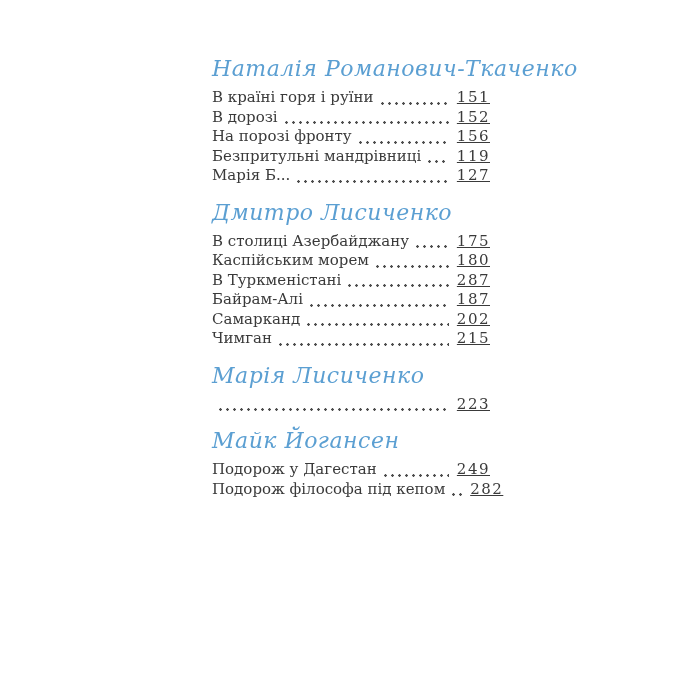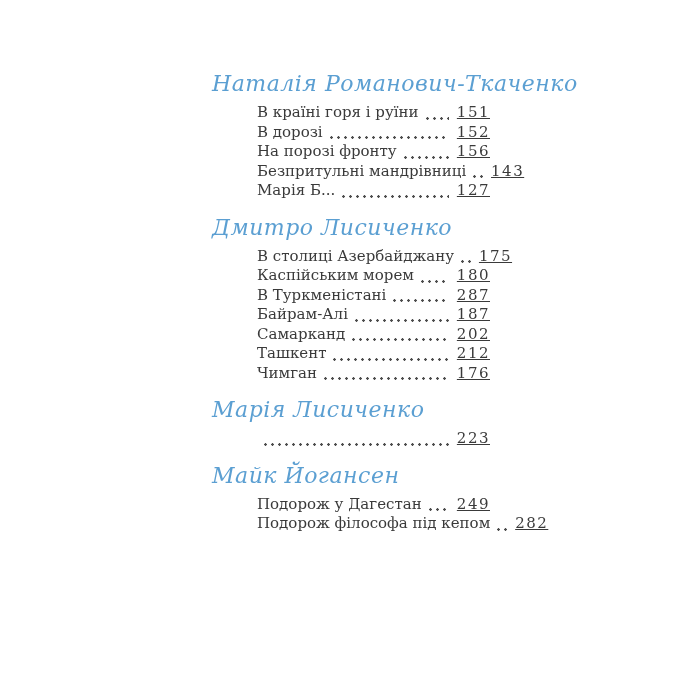--- a/index.html
+++ b/index.html
@@ -11,21 +11,21 @@
     width: 700px;
     height: 700px;
     overflow: hidden;
     font-family: "DejaVu Serif", "Liberation Serif", serif;
     color: var(--text-color, #3a3a3a);
     position: relative;
   }
   .toc {
     position: absolute;
     left: 212px;
-    top: 69px;
+    top: 54px;
     width: 278px;
   }
   .toc-section + .toc-section {
     margin-top: 12px;
   }
   .author {
     font-style: italic;
     font-weight: normal;
     font-size: 22px;
     line-height: 30px;
@@ -34,21 +34,20 @@
     color: var(--accent-color, #5b9fd2);
     white-space: nowrap;
   }
   .entries { margin: 0; }
   .row {
     display: flex;
     align-items: center;
     font-size: 15px;
     line-height: 19.5px;
     cursor: default;
-    margin-left: 45px;
   }
   .title {
     flex: 0 0 auto;
     white-space: nowrap;
   }
   .dots {
     flex: 1 1 auto;
     min-width: 12px;
     margin: 0 7px 0 5px;
     align-self: stretch;
@@ -88,21 +87,21 @@
 
   <div class="row">
     <span class="title">На порозі фронту</span>
     <span class="dots"></span>
     <span class="pagenum">156</span>
   </div>
 
   <div class="row">
     <span class="title">Безпритульні мандрівниці</span>
     <span class="dots"></span>
-    <span class="pagenum">143</span>
+    <span class="pagenum">119</span>
   </div>
 
   <div class="row">
     <span class="title">Марія Б...</span>
     <span class="dots"></span>
     <span class="pagenum">127</span>
   </div>
 </div>
   </section>
 
@@ -134,30 +133,25 @@
   </div>
 
 
 
   <div class="row">
     <span class="title">Самарканд</span>
     <span class="dots"></span>
     <span class="pagenum">202</span>
   </div>
 
-  <div class="row">
-    <span class="title">Ташкент</span>
-    <span class="dots"></span>
-    <span class="pagenum">212</span>
-  </div>
 
   <div class="row">
     <span class="title">Чимган</span>
     <span class="dots"></span>
-    <span class="pagenum">176</span>
+    <span class="pagenum">215</span>
   </div>
 </div>
   </section>
 
   <section class="toc-section">
     <h2 class="author">Марія Лисиченко</h2>
     <div class="entries">
   <div class="row">
     <span class="dots"></span>
     <span class="pagenum">223</span>

